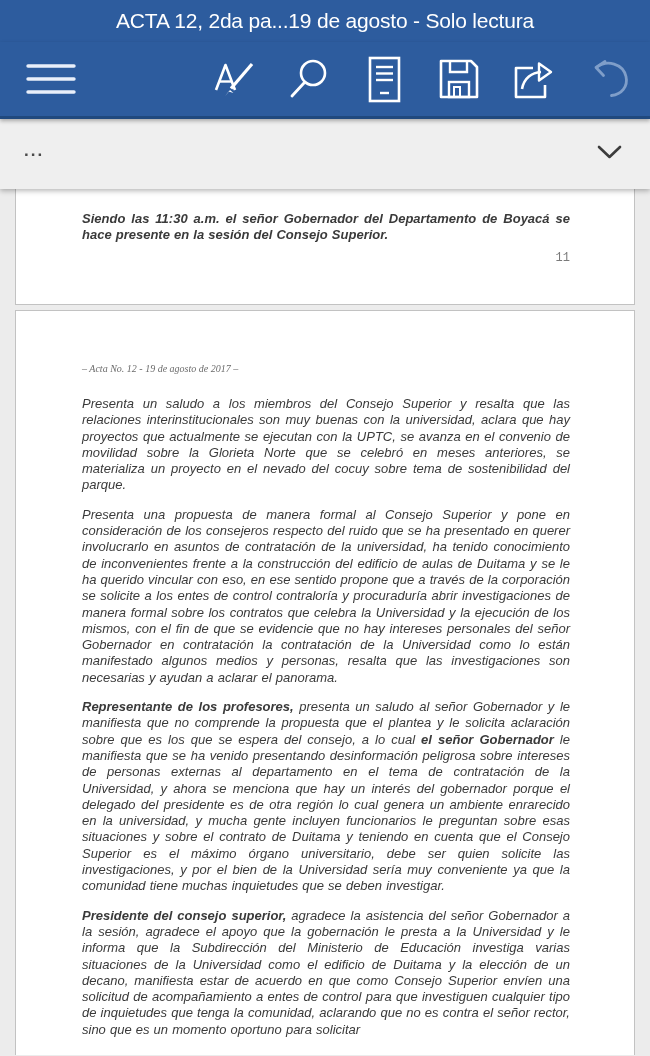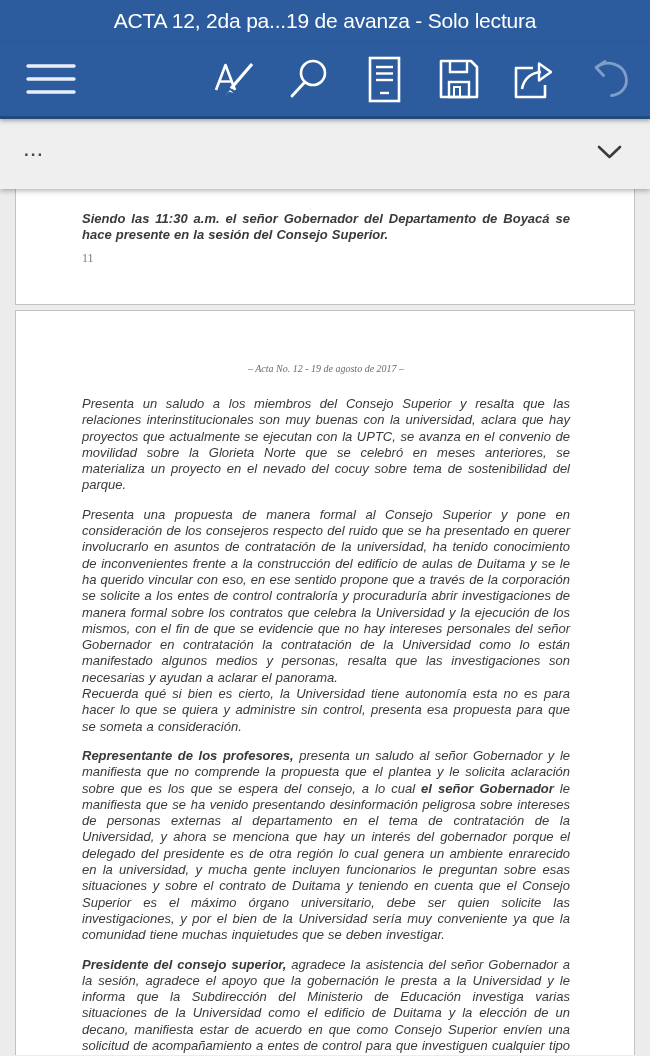--- a/index.html
+++ b/index.html
@@ -69,50 +69,51 @@
     padding: 22px 64px 0 66px;
   }
   .page-gap { height: 5px; }
   .page2 {
     height: 745px; overflow: hidden;
     padding: 52px 64px 0 66px;
     border-bottom: none;
   }
 
   .running-head {
-    text-align: center;
+    text-align: left;
     font-family: "Liberation Serif", serif;
     font-style: italic;
     font-size: 10px; color: #6b6b6b;
     margin-bottom: 22px;
   }
 
   .para {
     margin: 13px 0 0 0;
     font-style: italic;
     font-size: 13px; line-height: 16.3px;
     text-align: justify;
     color: #3a3a3a;
     word-spacing: 0.5px;
   }
   .page-body .para:first-child { margin-top: 0; }
   .para.tight { margin-top: 0; }
   .b { font-weight: bold; }
 
   .page-num {
-    font-family: Liberation Serif, serif;
+    text-align: right;
+    font-family: Liberation Mono, monospace;
     font-size: 12px; color: #7a7a7a;
     margin-top: 7px;
   }
 </style>
 </head>
 <body>
 
 <header class="titlebar">
-  <span>ACTA 12, 2da pa...19 de  avanza - Solo lectura</span>
+  <span>ACTA 12, 2da pa...19 de  agosto - Solo lectura</span>
 </header>
 
 <div class="toolbar">
   <button class="tb-btn menu-btn">
     <span>
       <svg width="50" height="34" viewBox="0 0 50 34">
         <g stroke="#e9effa" stroke-width="3.4" stroke-linecap="round">
           <line x1="2" y1="4" x2="48" y2="4"></line>
           <line x1="2" y1="17" x2="48" y2="17"></line>
           <line x1="2" y1="30" x2="48" y2="30"></line>
@@ -204,18 +205,17 @@
       </div>
   </section>
 
   <div class="page-gap"></div>
 
   <section class="page page2">
     <div class="running-head">– Acta No. 12 - 19 de agosto de 2017 –</div>
     <div class="page-body">
         <p class="para"><span class="">Presenta un saludo a los miembros del Consejo Superior y resalta que las relaciones interinstitucionales son muy buenas con la universidad, aclara que hay proyectos que actualmente se ejecutan con la UPTC, se avanza en el convenio de movilidad sobre la Glorieta Norte que se celebró en meses anteriores, se materializa un proyecto en el nevado del cocuy sobre tema de sostenibilidad del parque.</span></p>
         <p class="para"><span class="">Presenta una propuesta de manera formal al Consejo Superior y pone en consideración de los consejeros respecto del ruido que se ha presentado en querer involucrarlo en asuntos de contratación de la universidad, ha tenido conocimiento de inconvenientes frente a la construcción del edificio de aulas de Duitama y se le ha querido vincular con eso, en ese sentido propone que a través de la corporación se solicite a los entes de control contraloría y procuraduría abrir investigaciones de manera formal sobre los contratos que celebra la Universidad y la ejecución de los mismos, con el fin de que se evidencie que no hay intereses personales del señor Gobernador en contratación la contratación de la Universidad como lo están manifestado algunos medios y personas, resalta que las investigaciones son necesarias y ayudan a aclarar el panorama.</span></p>
-        <p class="para tight"><span class="">Recuerda qué si bien es cierto, la Universidad tiene autonomía esta no es para hacer lo que se quiera y administre sin control, presenta esa propuesta para que se someta a consideración.</span></p>
         <p class="para"><span class="b">Representante de los profesores, </span><span class="">presenta un saludo al señor Gobernador y le manifiesta que no comprende la propuesta que el plantea y le solicita aclaración sobre que es los que se espera del consejo, a lo cual </span><span class="b">el señor Gobernador</span><span class=""> le manifiesta que se ha venido presentando desinformación peligrosa sobre intereses de personas externas al departamento en el tema de contratación de la Universidad, y ahora se menciona que hay un interés del gobernador porque el delegado del presidente es de otra región lo cual genera un ambiente enrarecido en la universidad, y mucha gente incluyen funcionarios le preguntan sobre esas situaciones y sobre el contrato de Duitama y teniendo en cuenta que el Consejo Superior es el máximo órgano universitario, debe ser quien solicite las investigaciones, y por el bien de la Universidad sería muy conveniente ya que la comunidad tiene muchas inquietudes que se deben investigar.</span></p>
         <p class="para"><span class="b">Presidente del consejo superior, </span><span class="">agradece la asistencia del señor Gobernador a la sesión, agradece el apoyo que la gobernación le presta a la Universidad y le informa que la Subdirección del Ministerio de Educación investiga varias situaciones de la Universidad como el edificio de Duitama y la elección de un decano, manifiesta estar de acuerdo en que como Consejo Superior envíen una solicitud de acompañamiento a entes de control para que investiguen cualquier tipo de inquietudes que tenga la comunidad, aclarando que no es contra el señor rector, sino que es un momento oportuno para solicitar</span></p>
       </div>
   </section>
 </div>
 
 </body></html>

